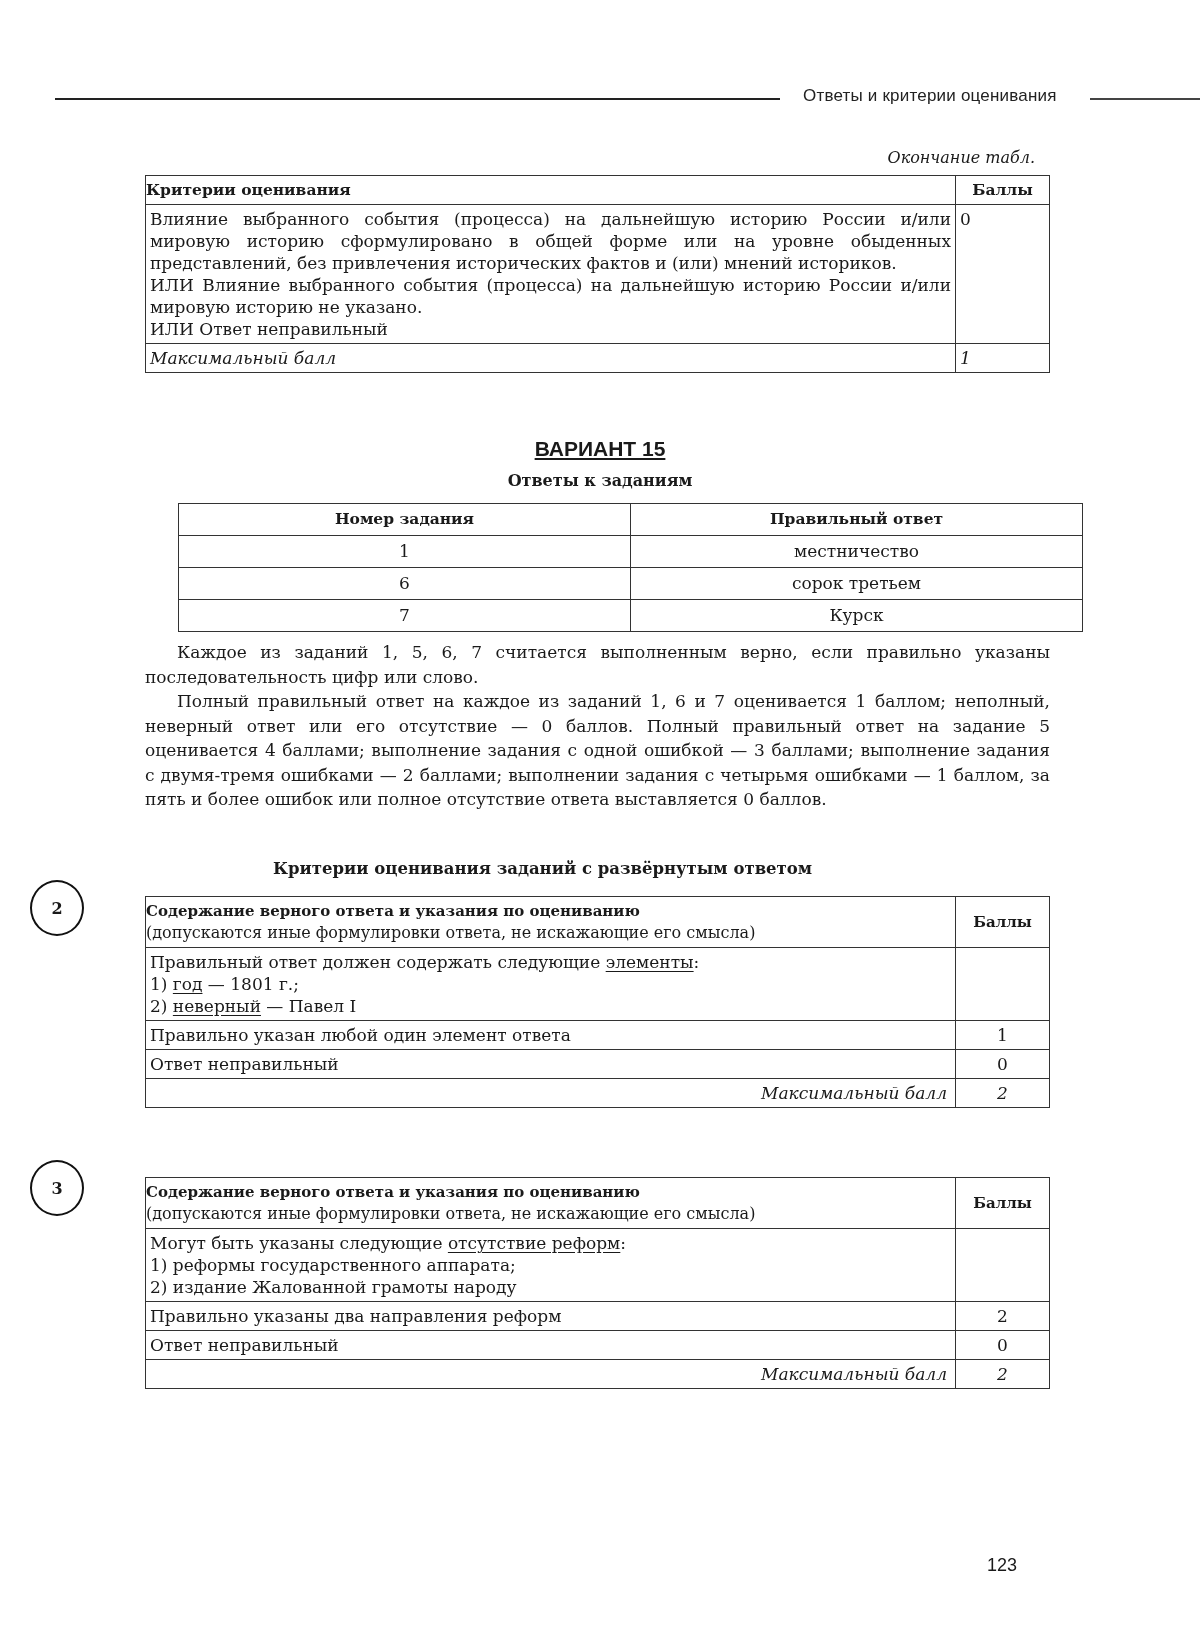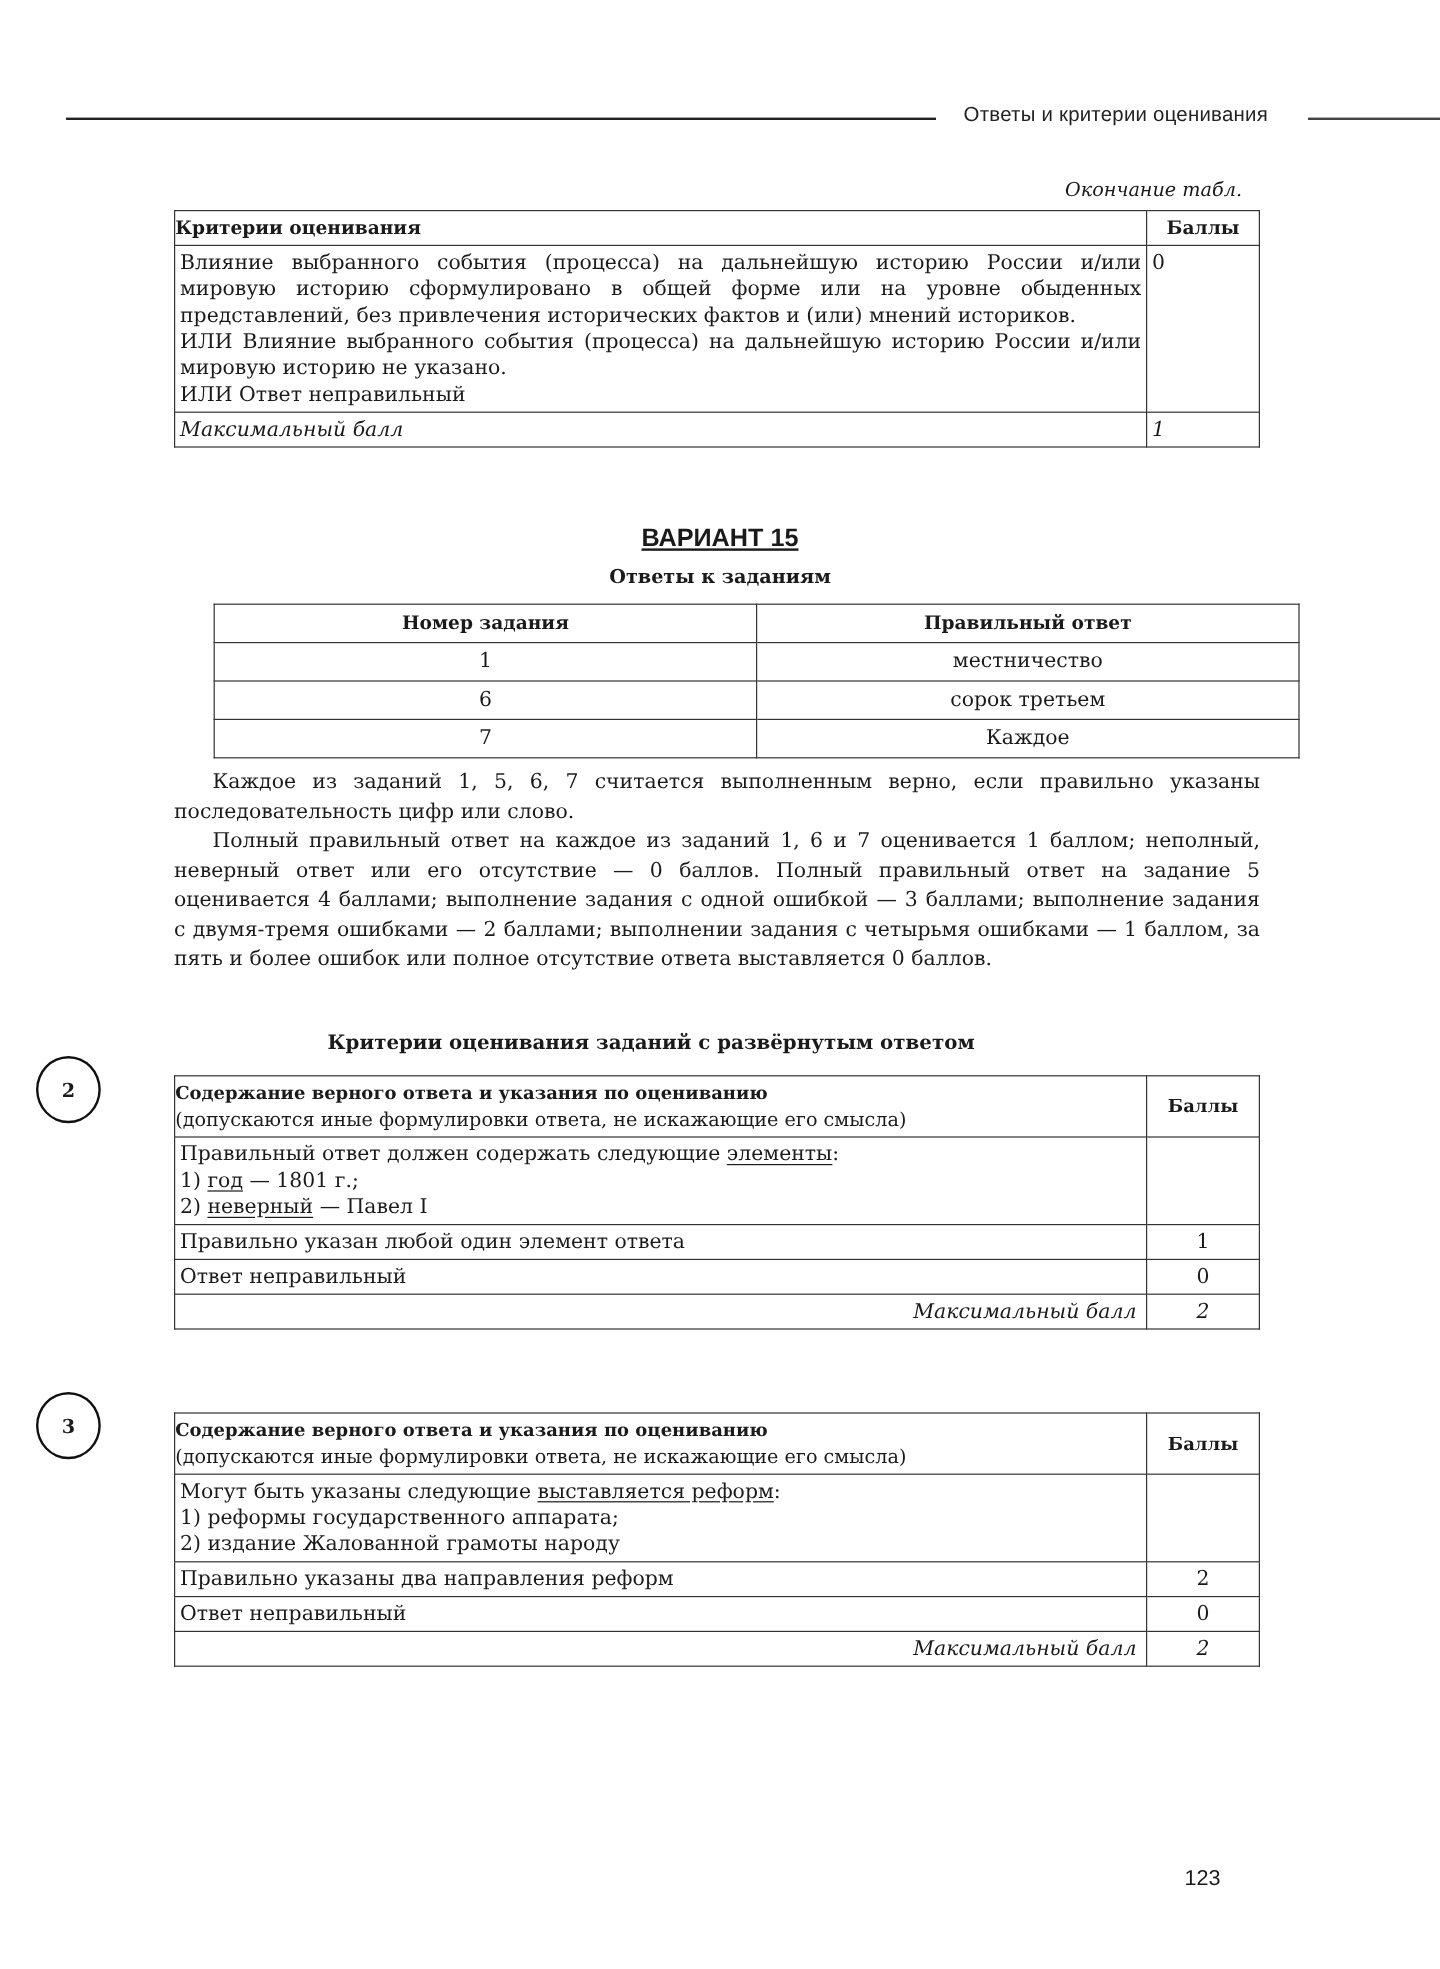--- a/index.html
+++ b/index.html
@@ -91,21 +91,21 @@
   <tr>
     <td>1</td>
     <td>местничество</td>
   </tr>
   <tr>
     <td>6</td>
     <td>сорок третьем</td>
   </tr>
   <tr>
     <td>7</td>
-    <td>Каждое</td>
+    <td>Курск</td>
   </tr>
 </tbody>
   </table>
 
 <p class="para p1">Каждое из заданий 1, 5, 6, 7 считается выполненным верно, если правильно указаны последовательность цифр или слово.</p>
 <p class="para p2">Полный правильный ответ на каждое из заданий 1, 6 и 7 оценивается 1 баллом; неполный, неверный ответ или его отсутствие — 0 баллов. Полный правильный ответ на задание 5 оценивается 4 баллами; выполнение задания с одной ошибкой — 3 баллами; выполнение задания с двумя-тремя ошибками — 2 баллами; выполнении задания с четырьмя ошибками — 1 баллом, за пять и более ошибок или полное отсутствие ответа выставляется 0 баллов.</p>
 
 <div class="criteria-title">Критерии оценивания заданий с развёрнутым ответом</div>
 
 <div class="task-badge b2">2</div>
@@ -146,21 +146,21 @@
   <tbody>
       <tr>
     <th>
       <span class="row-line">Содержание верного ответа и указания по оцениванию</span>
       <span class="row-line subhead">(допускаются иные формулировки ответа, не искажающие его смысла)</span>
     </th>
     <th class="score" style="vertical-align:middle">Баллы</th>
   </tr>
   <tr>
     <td>
-      <span class="row-line"><span>Могут быть указаны следующие </span><u>выставляется реформ</u><span>:</span></span>
+      <span class="row-line"><span>Могут быть указаны следующие </span><u>отсутствие реформ</u><span>:</span></span>
       <span class="row-line"><span>1) </span><span>реформы государственного аппарата;</span></span>
       <span class="row-line"><span>2) </span><span>издание Жалованной грамоты народу</span></span>
     </td>
     <td class="score"></td>
   </tr>
   <tr>
     <td>Правильно указаны два направления реформ</td>
     <td class="score">2</td>
   </tr>
   <tr>

